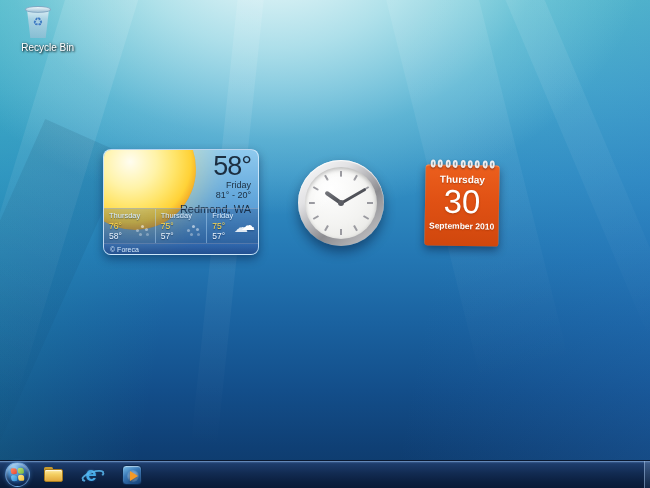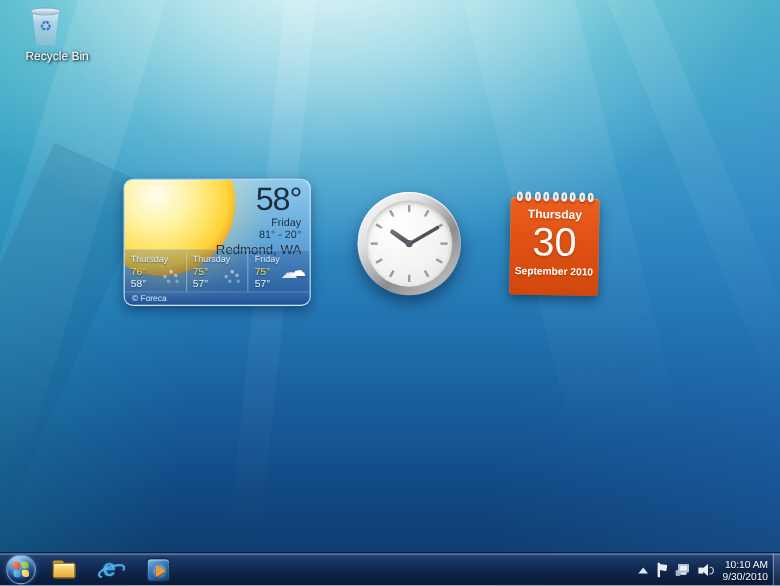--- a/index.html
+++ b/index.html
@@ -303,36 +303,15 @@
         </div>
       </div>
       <div class="task-btn">
         <div class="wmp-icon">
           <div class="wmp-glow"></div>
           <div class="wmp-play"></div>
         </div>
       </div>
     </div>
 
-    <div id="system-tray">
-      <div class="tray-arrow"></div>
-      <div class="tray-flag">
-        <div class="flag-pole"></div>
-        <div class="flag-cloth"></div>
-      </div>
-      <div class="tray-network">
-        <div class="net-plug"></div>
-        <div class="net-screen"></div>
-        <div class="net-base"></div>
-      </div>
-      <div class="tray-volume">
-        <div class="vol-box"></div>
-        <div class="vol-cone"></div>
-        <div class="vol-wave"></div>
-      </div>
-      <div id="tray-clock">
-        <div>10:10 AM</div>
-        <div>9/30/2010</div>
-      </div>
-    </div>
     <div id="show-desktop"></div>
   </div>
 </div>
 
 </body></html>

